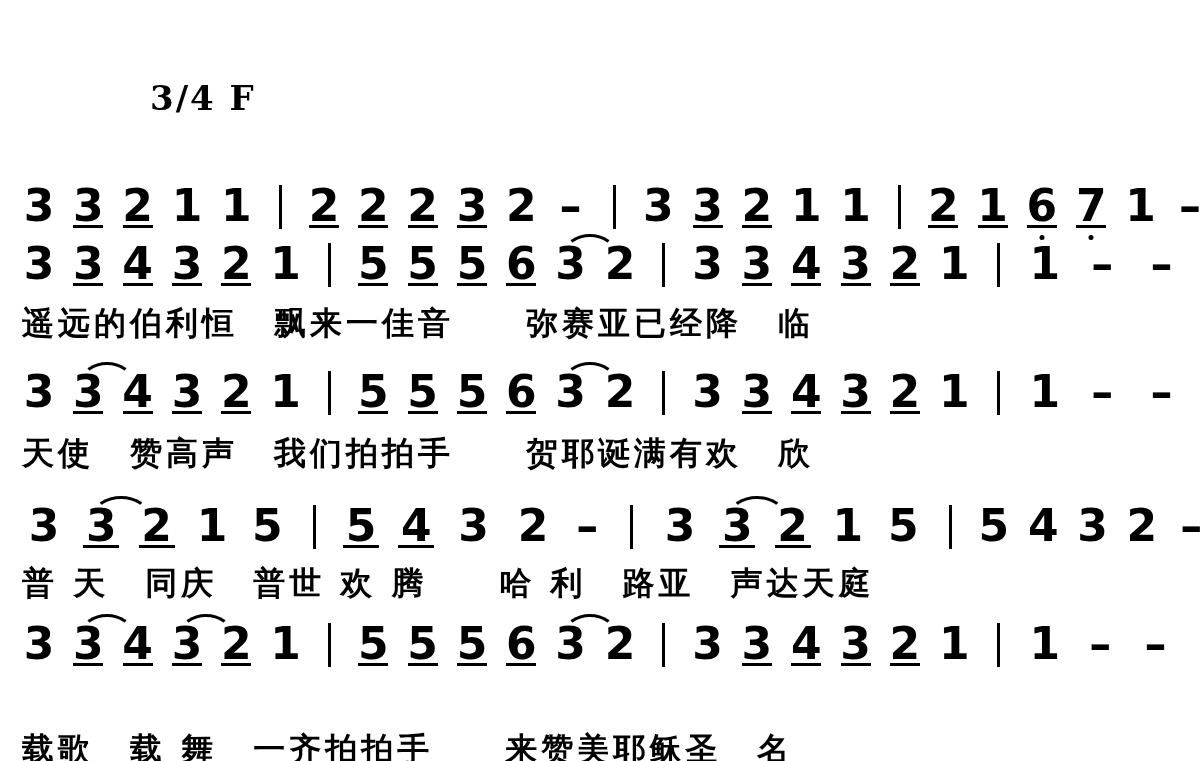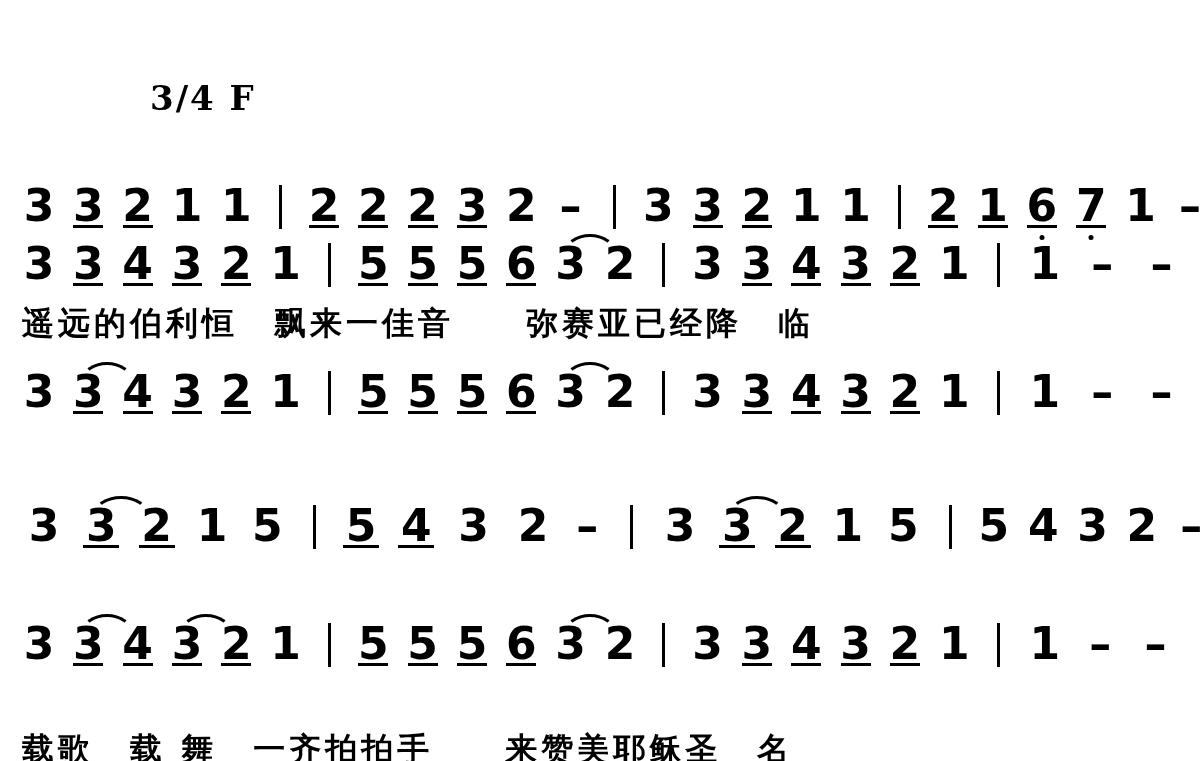--- a/index.html
+++ b/index.html
@@ -205,20 +205,21 @@
     <span class="n u1" style="width:34px"><span class="g">3</span></span>
     <span class="n u1" style="width:34px"><span class="g">2</span></span>
     <span class="n" style="width:34px"><span class="g">1</span></span>
     <span class="bar"></span>
     <span class="n" style="width:40px"><span class="g">1</span></span>
     <span class="n" style="width:44px"><span class="g">–</span></span>
     <span class="n" style="width:44px"><span class="g">–</span></span>
     <span class="n" style="width:44px"><span class="g">–</span></span>
     
   </div>
+  <div class="lyric-row" style="top:432px; letter-spacing:4px;">天使　赞高声　我们拍拍手　　贺耶诞满有欢　欣</div>
 
   <div class="notes-row" style="top:502px;">
     <span class="n" style="width:44px"><span class="g">3</span></span>
     <span class="n u1" style="width:40px"><span class="g">3</span><i class="tie" style="left:12px;width:50px;top:-6px;"></i></span>
     <span class="n u1" style="width:40px"><span class="g">2</span></span>
     <span class="n" style="width:40px"><span class="g">1</span></span>
     <span class="n" style="width:40px"><span class="g">5</span></span>
     <span class="bar"></span>
     <span class="n u1" style="width:40px"><span class="g">5</span></span>
     <span class="n u1" style="width:40px"><span class="g">4</span></span>
@@ -232,20 +233,21 @@
     <span class="n" style="width:40px"><span class="g">1</span></span>
     <span class="n" style="width:40px"><span class="g">5</span></span>
     <span class="bar"></span>
     <span class="n" style="width:34px"><span class="g">5</span></span>
     <span class="n" style="width:34px"><span class="g">4</span></span>
     <span class="n" style="width:34px"><span class="g">3</span></span>
     <span class="n" style="width:34px"><span class="g">2</span></span>
     <span class="n" style="width:34px"><span class="g">–</span></span>
     
   </div>
+  <div class="lyric-row" style="top:562px; letter-spacing:4px;">普 天　同庆　普世 欢 腾　　哈 利　路亚　声达天庭</div>
 
   <div class="notes-row" style="top:620px;">
     <span class="n" style="width:34px"><span class="g">3</span></span>
     <span class="n u1" style="width:34px"><span class="g">3</span><i class="tie" style="left:10px;width:46px;top:-6px;"></i></span>
     <span class="n u1" style="width:34px"><span class="g">4</span></span>
     <span class="n u1" style="width:34px"><span class="g">3</span><i class="tie" style="left:10px;width:46px;top:-6px;"></i></span>
     <span class="n u1" style="width:34px"><span class="g">2</span></span>
     <span class="n" style="width:34px"><span class="g">1</span></span>
     <span class="bar"></span>
     <span class="n u1" style="width:34px"><span class="g">5</span></span>

